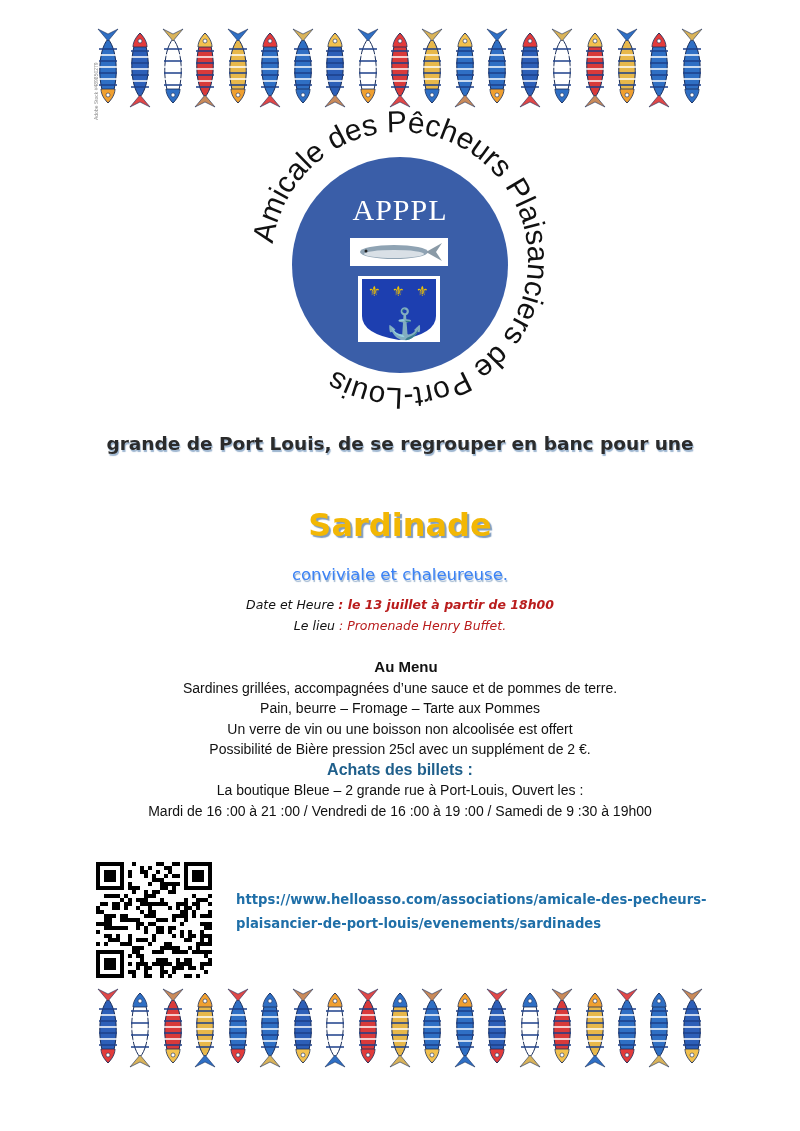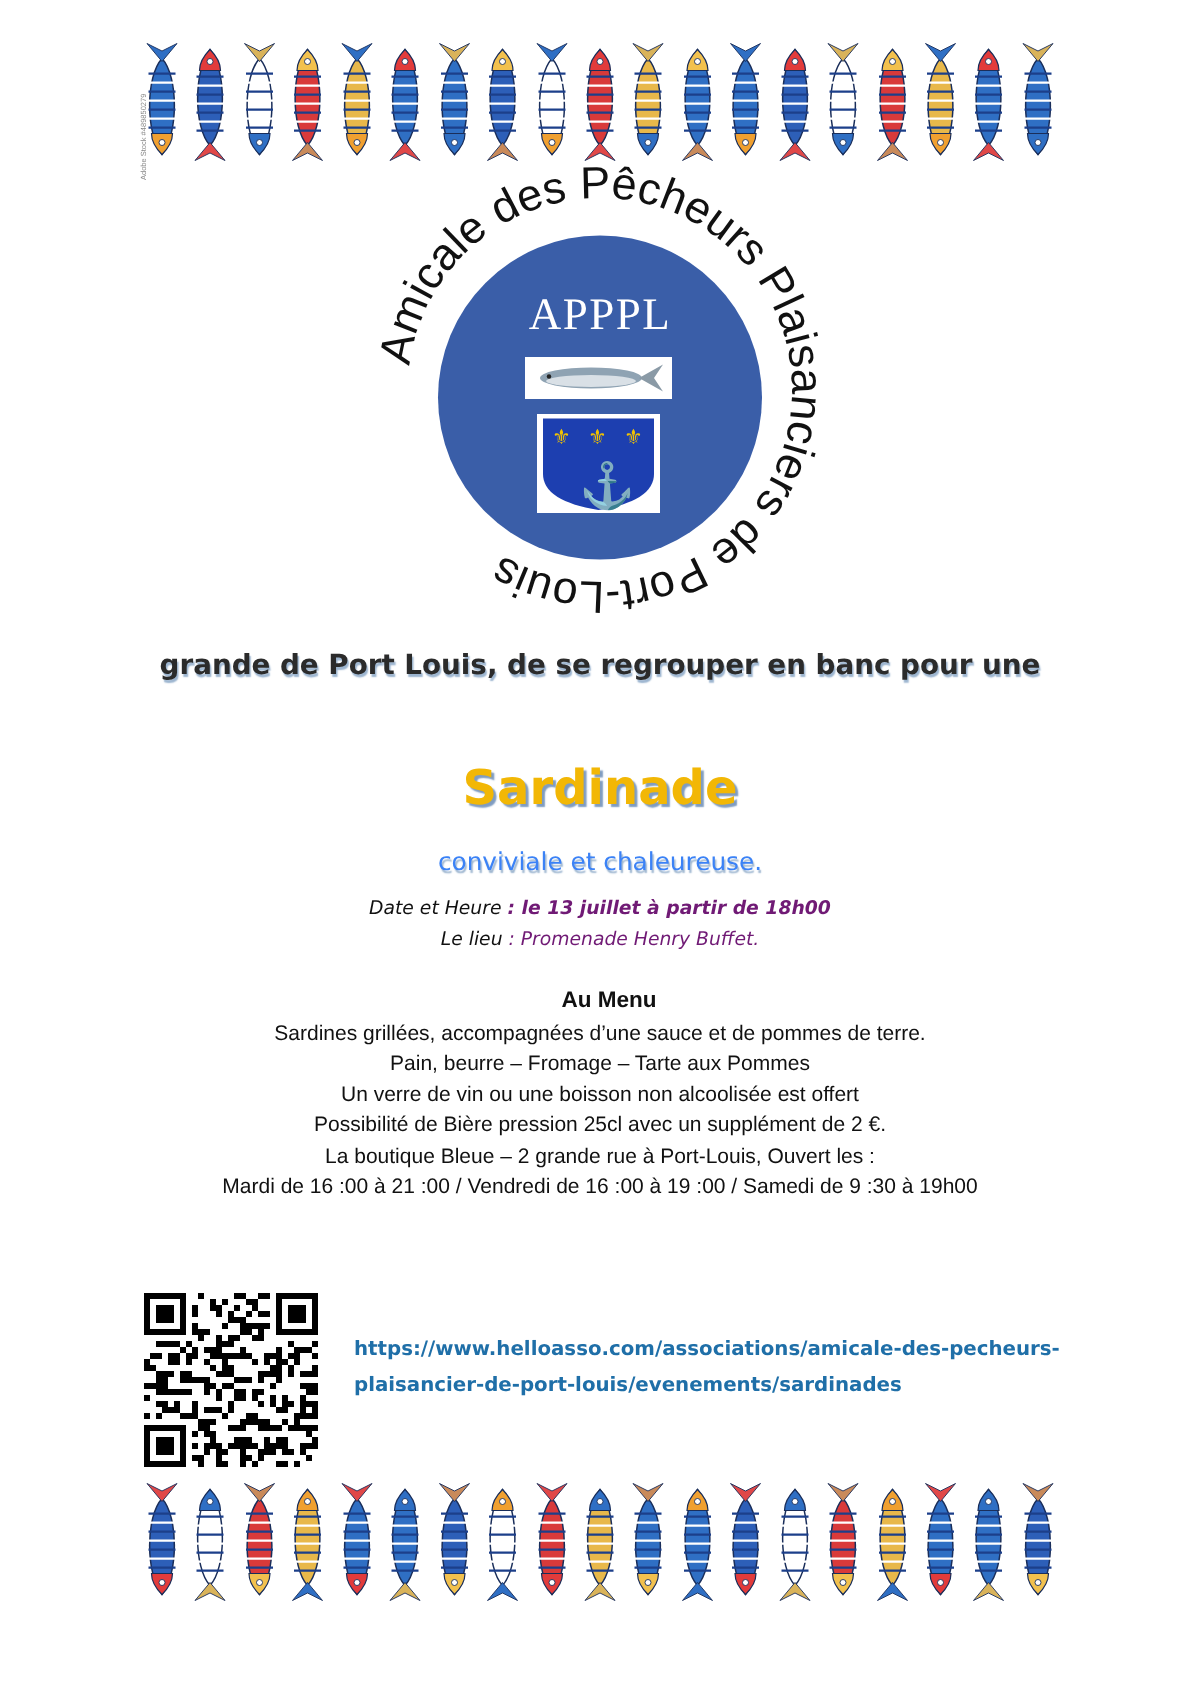--- a/index.html
+++ b/index.html
@@ -12,21 +12,21 @@
   .logo { position:absolute; left:245px; top:105px; width:310px; height:310px; }
   .logo svg { width:100%; height:100%; }
   .apppl { position:absolute; left:0; right:0; top:88px; text-align:center; color:#fff; font-family:"Liberation Serif", serif; font-size:30px; letter-spacing:1px; }
   .tuna { position:absolute; left:105px; top:133px; width:98px; height:28px; background:#fff; }
   .shield-box { position:absolute; left:113px; top:171px; width:82px; height:66px; background:#fff; }
   .intro { position:absolute; left:60px; width:680px; top:428px; text-align:center; font-family:"DejaVu Sans", sans-serif; font-weight:bold; font-size:18.5px; line-height:32px; color:#2b2b2b; text-shadow:1px 2px 1px #9bb4cf; }
   .title { position:absolute; left:0; width:800px; top:506px; text-align:center; font-family:"DejaVu Sans", sans-serif; font-weight:bold; font-size:32px; color:#f2b705; text-shadow:2px 2px 1px #7f9cc0; }
   .subtitle { position:absolute; left:0; width:800px; top:565px; text-align:center; font-family:"DejaVu Sans", sans-serif; font-weight:normal; font-size:16.5px; color:#3b82f6; text-shadow:1px 2px 1px #9bb4cf; }
   .info { position:absolute; left:0; width:800px; top:594px; text-align:center; font-family:"DejaVu Sans", sans-serif; font-style:italic; font-size:12.5px; line-height:21px; }
   .info .lbl { color:#111; }
-  .info .val { color:#701a75; }
+  .info .val { color:#b91c1c; }
   .info .val.bold { font-weight:bold; }
   .menu { position:absolute; left:0; width:800px; top:657px; text-align:center; font-size:14px; line-height:20.5px; color:#111; }
   .menu .head { font-weight:bold; font-size:15px;padding-left:12px; }
   .tickets-head { color:#1f5f8b; font-weight:bold; font-size:16px; }
   .qr { position:absolute; left:96px; top:862px; width:116px; height:116px; }
   .link { position:absolute; left:236px; top:888px; font-family:"DejaVu Sans", sans-serif; font-weight:bold; font-size:13.2px; line-height:24px; color:#1f6fa8; text-decoration:none; }
   .credit { position:absolute; left:93px; top:40px; width:8px; height:80px; font-size:5px; color:#888; writing-mode:vertical-rl; transform:rotate(180deg); }
 </style>
 </head>
 <body>
@@ -399,20 +399,21 @@
   <div><span class="lbl">Date et Heure</span> <span class="val bold">: le 13 juillet à partir de 18h00</span></div>
   <div><span class="lbl">Le lieu</span> <span class="val">: Promenade Henry Buffet.</span></div>
 </div>
 
 <div class="menu">
   <div class="head">Au Menu</div>
   <div>Sardines grillées, accompagnées d’une sauce et de pommes de terre.</div>
   <div>Pain, beurre – Fromage – Tarte aux Pommes</div>
   <div>Un verre de vin ou une boisson non alcoolisée est offert</div>
   <div>Possibilité de Bière pression 25cl avec un supplément de 2 €.</div>
+  <div class="tickets-head">Achats des billets :</div>
   <div>La boutique Bleue – 2 grande rue à Port-Louis, Ouvert les :</div>
   <div>Mardi de 16 :00 à 21 :00 / Vendredi de 16 :00 à 19 :00 / Samedi de 9 :30 à 19h00</div>
 </div>
 
 <div class="qr">
   <svg viewBox="0 0 29 29" width="116" height="116" id="qrsvg" shape-rendering="crispEdges">
       <rect width="29" height="29" fill="#fff"></rect>
       <rect x="9" y="0" width="1" height="1" fill="#000"></rect>
       <rect x="15" y="0" width="1" height="1" fill="#000"></rect>
       <rect x="16" y="0" width="1" height="1" fill="#000"></rect>

